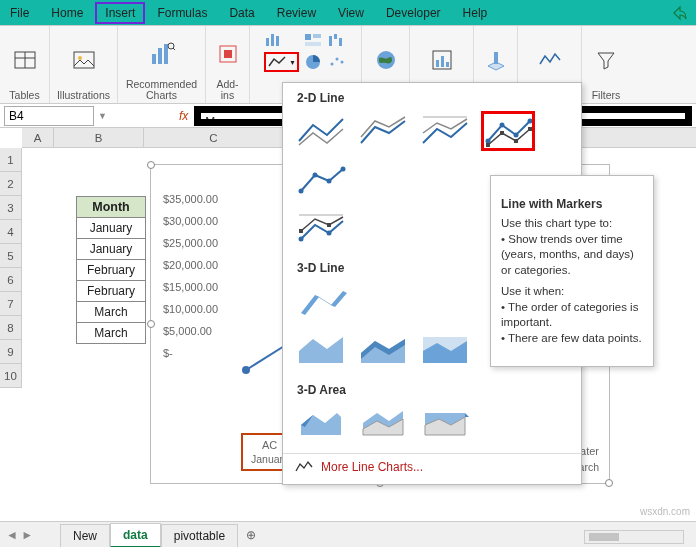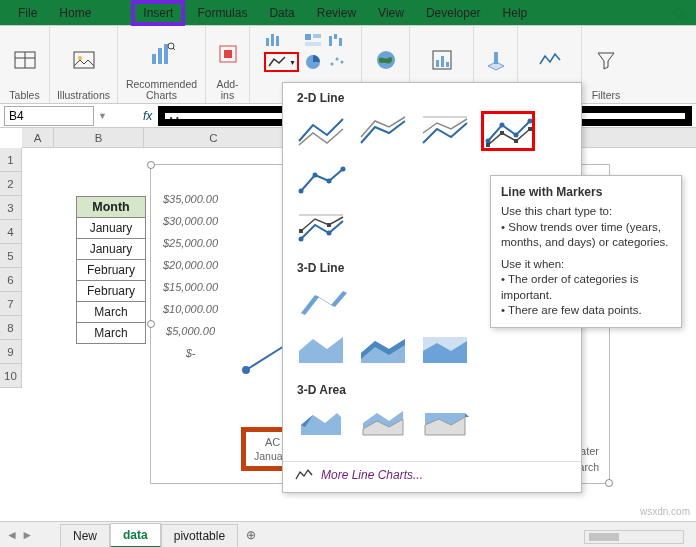--- a/index.html
+++ b/index.html
@@ -1,60 +1,60 @@
 <!DOCTYPE html>
 <html><head>
 <meta charset="utf-8">
 <style>
   * { box-sizing: border-box; font-family: "Segoe UI", Arial, sans-serif; }
   body { margin: 0; background: #fff; font-size: 12px; color: #222; width: 696px; height: 547px; overflow: hidden; position: relative; }
-  .ribbon-tabs { display: flex; align-items: center; height: 26px; border-bottom: 1px solid #ccc; padding-left: 8px; gap: 2px; background:#15803d; }
+  .ribbon-tabs { display: flex; align-items: center; height: 26px; border-bottom: 1px solid #ccc; padding-left: 0; gap: 2px; background:#14b8a6; }
   .ribbon-tab { padding: 4px 10px; font-size: 12px; cursor: pointer; }
-  .ribbon-tab.highlight { border: 4px solid #6d28d9; padding: 2px 8px; margin-left: 28px; }
+  .ribbon-tab.highlight { border: 2px solid #6d28d9; padding: 2px 8px; }
   .share-icon { margin-left: auto; padding: 4px 8px; color:#0a7d3f; }
   .ribbon-body { display: flex; height: 78px; border-bottom: 1px solid #ccc; background:#f6f6f6; }
   .ribbon-group { display: flex; flex-direction: column; align-items: center; justify-content: space-between; padding: 4px 6px 2px 6px; border-right: 1px solid #ddd; }
   .ribbon-group .icons { display:flex; gap:6px; align-items:center; flex:1; }
   .ribbon-group .label { font-size: 10.5px; color:#555; text-align:center; line-height:1.05; }
   .big-icon { width:26px; height:26px; display:flex; align-items:center; justify-content:center; }
   .mini-icon { width:20px; height:20px; display:flex; align-items:center; justify-content:center; }
   .chart-dd-grid {display:grid; grid-template-columns:repeat(3,auto); grid-template-rows:repeat(2,auto); gap:2px 4px;}
   .line-btn-hl { border:2px solid #e00; padding:1px 2px; display:flex; align-items:center; }
   svg { display:block; }
   .namebox-row { display:flex; align-items:center; height:24px; border-bottom:1px solid #ccc; }
   .namebox { width:90px; height:20px; border:1px solid #aaa; margin:0 4px; padding:2px 4px; font-size:12px; background:#fff; }
-  .fx { padding:0 6px; color:#0c4a6e; font-style:italic; }
+  .fx { padding:0 6px; color:#c2410c; font-style:italic;margin-left:36px; }
   .formula-bar { flex:1; height:20px; border:7px solid #000000; margin-right:4px; padding:2px 4px; background:#fff; overflow:hidden;}
   .grid-area { position:relative; height:380px; overflow:hidden; }
   .col-headers { display:flex; background:#e8e8e8; border-bottom:1px solid #ccc; height:20px; margin-left:22px;}
   .col-h { border-right:1px solid #ccc; text-align:center; font-size:11.5px; color:#555; line-height:20px;}
   .row-area { display:flex; }
   .row-headers { width:22px; background:#e8e8e8; }
   .row-h { height:24px; border-bottom:1px solid #ccc; border-right:1px solid #ccc; text-align:center; font-size:11.5px; color:#555; line-height:24px;}
   .cells { position:relative; flex:1; }
   .sheet-data { position:absolute; left:54px; top:48px; }
   .sheet-data table { border-collapse:collapse;border-radius:32px; }
   .sheet-data th { background:#d6e6c8; border:1px solid #888; padding:3px 14px; font-size:12.5px; font-weight:600;}
   .sheet-data td { border:1px solid #888; padding:3px 10px; text-align:center; font-size:12px; background:#fff;}
   .chart-box { position:absolute; left:128px; top:16px; width:460px; height:320px; background:#fff; border:1px solid #bbb; }
   .handle { width:8px; height:8px; border:1px solid #888; background:#fff; border-radius:50%; position:absolute; }
-  .chart-yaxis { position:absolute; left:12px; top:28px; font-size:11px; color:#666; text-align:center;font-style:italic; }
+  .chart-yaxis { position:absolute; left:12px; top:28px; font-size:11px; color:#666; text-align:left; }
   .chart-yaxis div { height:22px; }
   .chart-line { position:absolute; left:90px; top:170px; }
-  .chart-legend { position:absolute; left:90px; bottom:12px; border:5px solid #c2410c; padding:4px 8px; font-size:11px; color:#666; text-align:center; }
+  .chart-legend { position:absolute; left:90px; bottom:12px; border:2px solid #c2410c; padding:4px 8px; font-size:11px; color:#666; text-align:center; }
   .chart-legend .cat { margin-top:2px; font-size:10.5px; }
   
   .chartpanel { position:absolute; left:282px; top:82px; width:300px; background:#fff; border:1px solid #bbb; box-shadow:2px 2px 6px rgba(0,0,0,.2); z-index:5; padding-bottom:8px;}
   .chartpanel h4 { margin:8px 0 4px 14px; font-size:12px; font-weight:600; color:#333; }
   .thumbrow { display:flex; gap:8px; padding:2px 12px 6px 12px; flex-wrap:wrap;}
   .thumb { width:54px; height:40px; border:1px solid transparent; display:flex; align-items:center; justify-content:center;}
   .thumb.hl { border:3px solid #e00; }
-  .more-row { border-top:1px solid #ddd; margin-top:12px; padding:6px 12px 2px 12px; font-size:12px; color:#701a75; display:flex; align-items:center; gap:8px;font-style:italic;}
+  .more-row { border-top:1px solid #ddd; margin-top:4px; padding:6px 12px 2px 12px; font-size:12px; color:#b91c1c; display:flex; align-items:center; gap:8px;}
   
-  .tooltip { position:absolute; left:490px; top:175px; width:192px; background:#fff; border:1px solid #bbb; box-shadow:2px 2px 6px rgba(0,0,0,.2); padding:8px 10px; font-size:11.5px; color:#333; z-index:6; line-height:1.35;}
+  .tooltip { position:absolute; left:490px; top:175px; width:164px; background:#fff; border:1px solid #bbb; box-shadow:2px 2px 6px rgba(0,0,0,.2); padding:20px 10px; font-size:11.5px; color:#333; z-index:6; line-height:1.35;}
   .tooltip .tt-title { font-weight:600; margin-bottom:4px; font-size:12px;}
   
   .sheet-tabs { position:absolute; left:0; bottom:0; right:0; height:26px; background:#f0f0f0; border-top:1px solid #ccc; display:flex; align-items:center; padding-left:60px; gap:0;}
   .nav-arrows {position:absolute; left:6px; display:flex; gap:4px; color:#888;}
   .sheet-tab { padding:4px 12px; border:1px solid #ccc; border-bottom:none; background:#eee; font-size:12px; margin-top:2px;}
   .sheet-tab.active { background:#fff; border-bottom:2px solid #107c41; color:#107c41; font-weight:600;}
   .add-sheet { padding:4px 8px; color:#666; }
   .scroll-h { position:absolute; right:12px; bottom:3px; width:100px; height:14px; background:#eee; border:1px solid #ccc;}
   .scroll-h .thumb-bar{position:absolute; left:4px; top:2px; width:30px; height:8px; background:#c4c4c4;}
   .watermark { position:absolute; right:6px; bottom:30px; font-size:10px; color:#bbb; z-index:10;}

